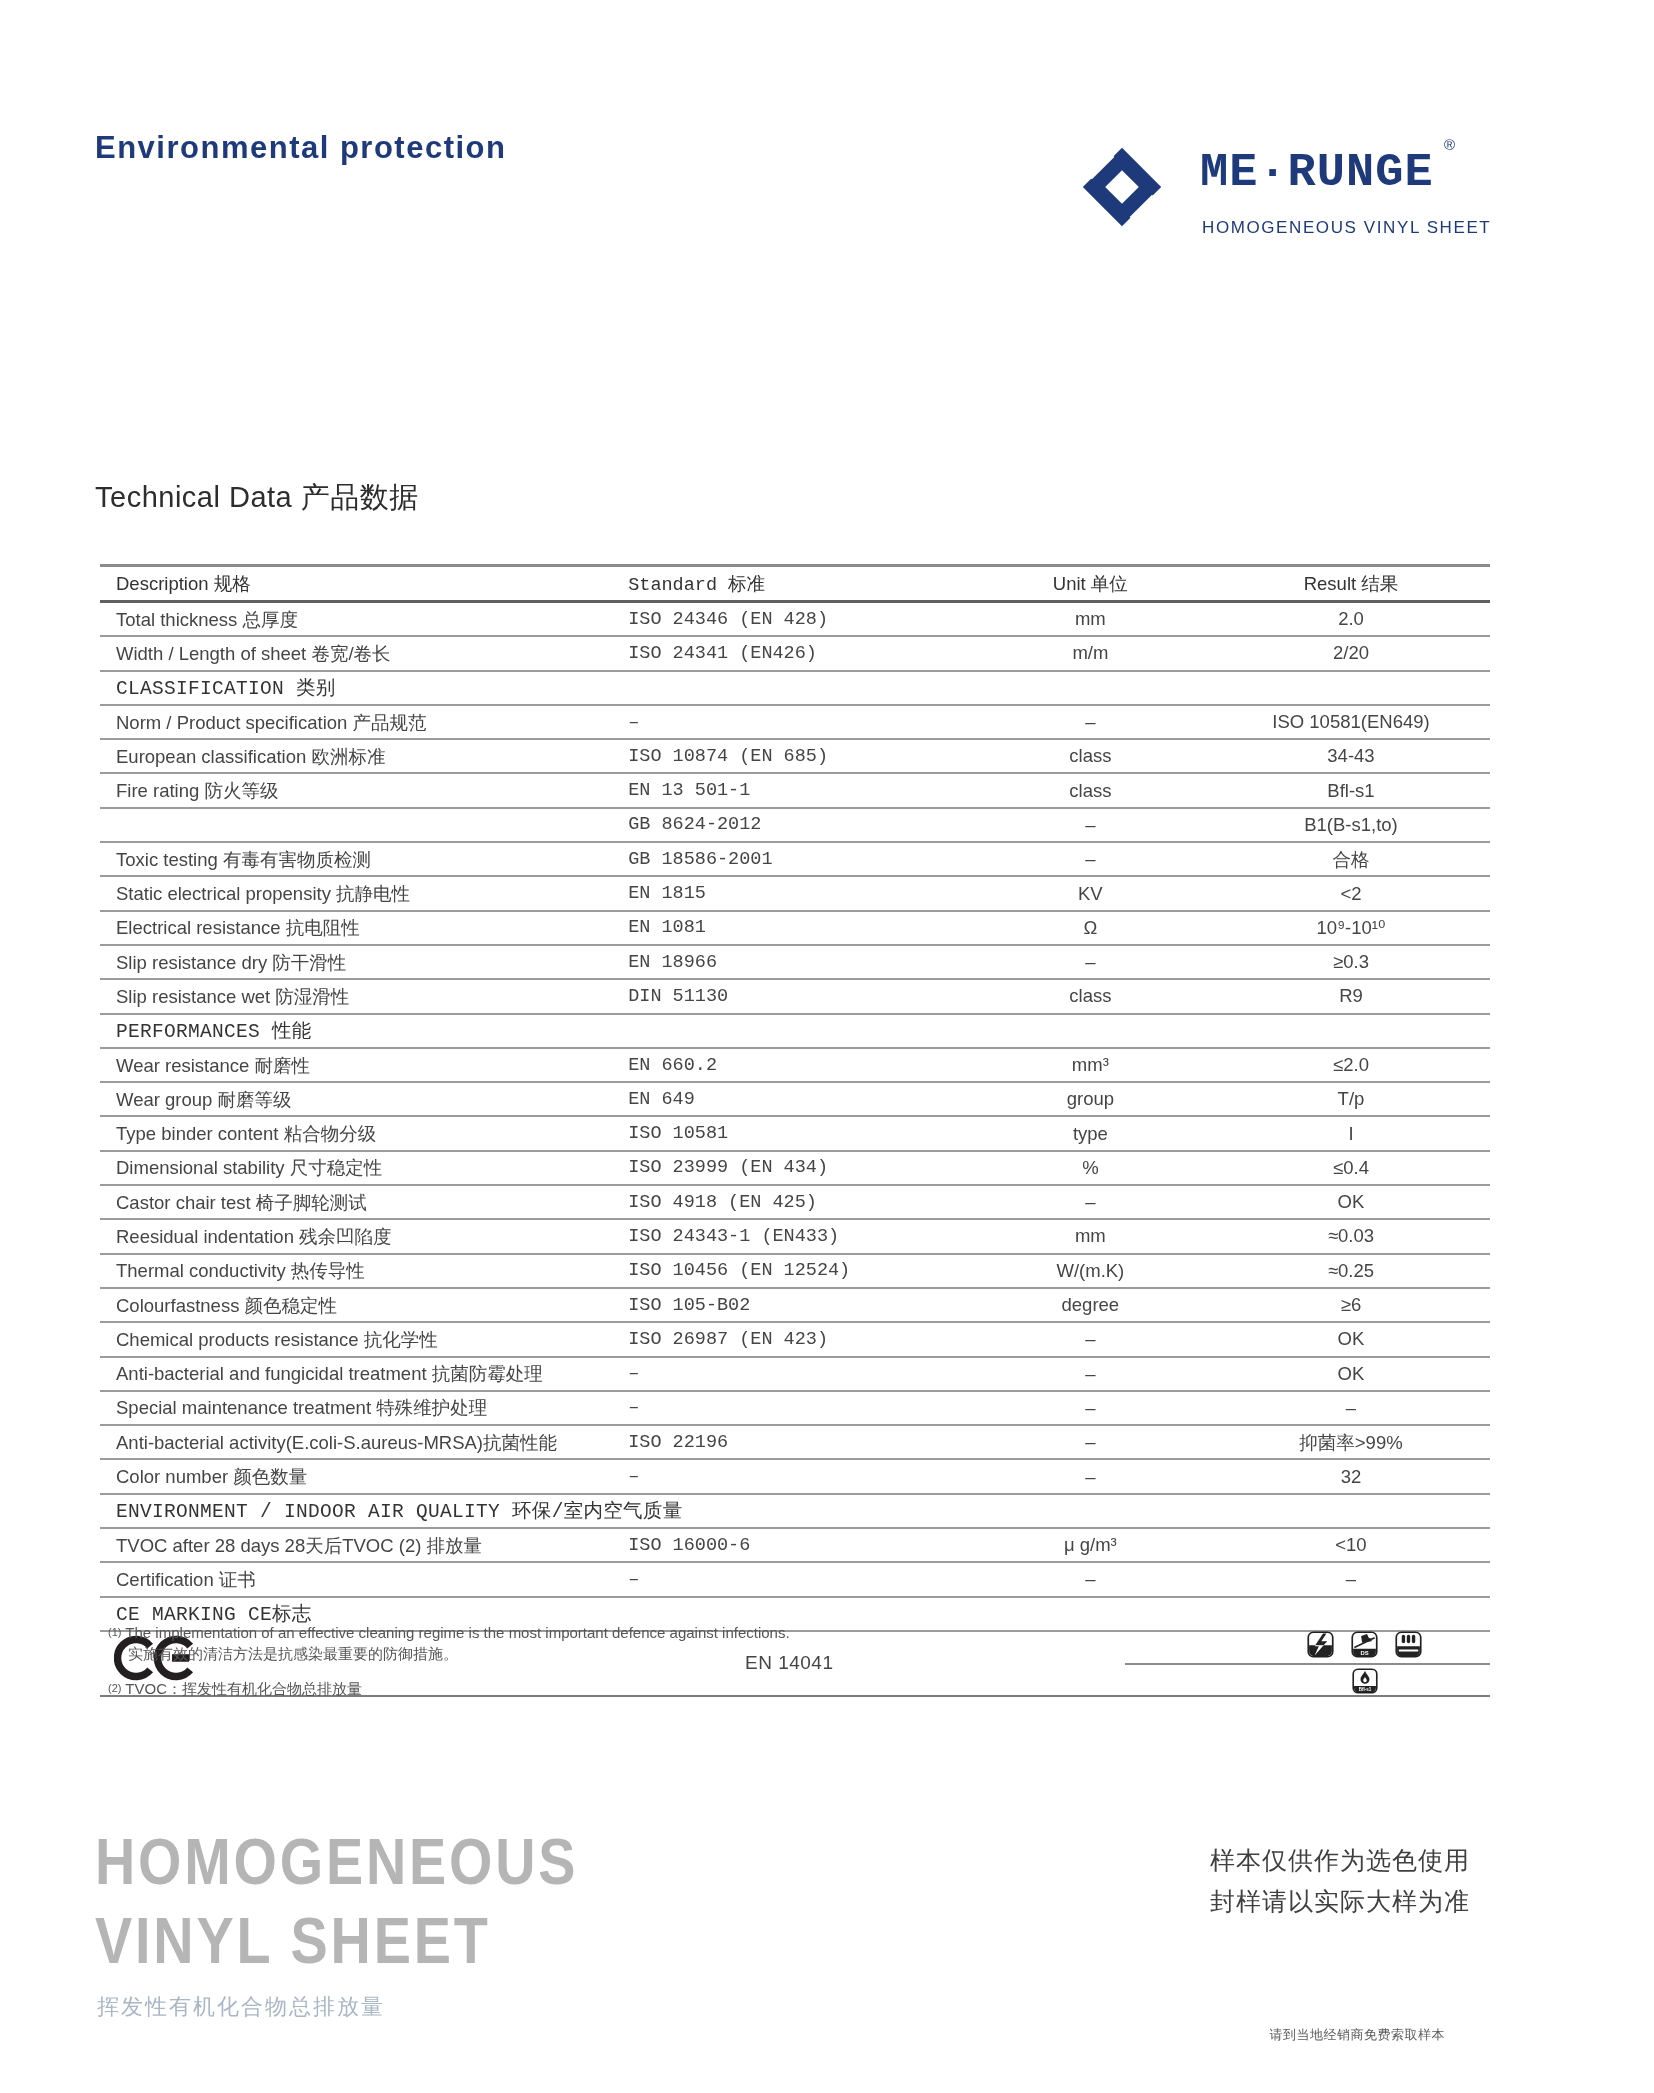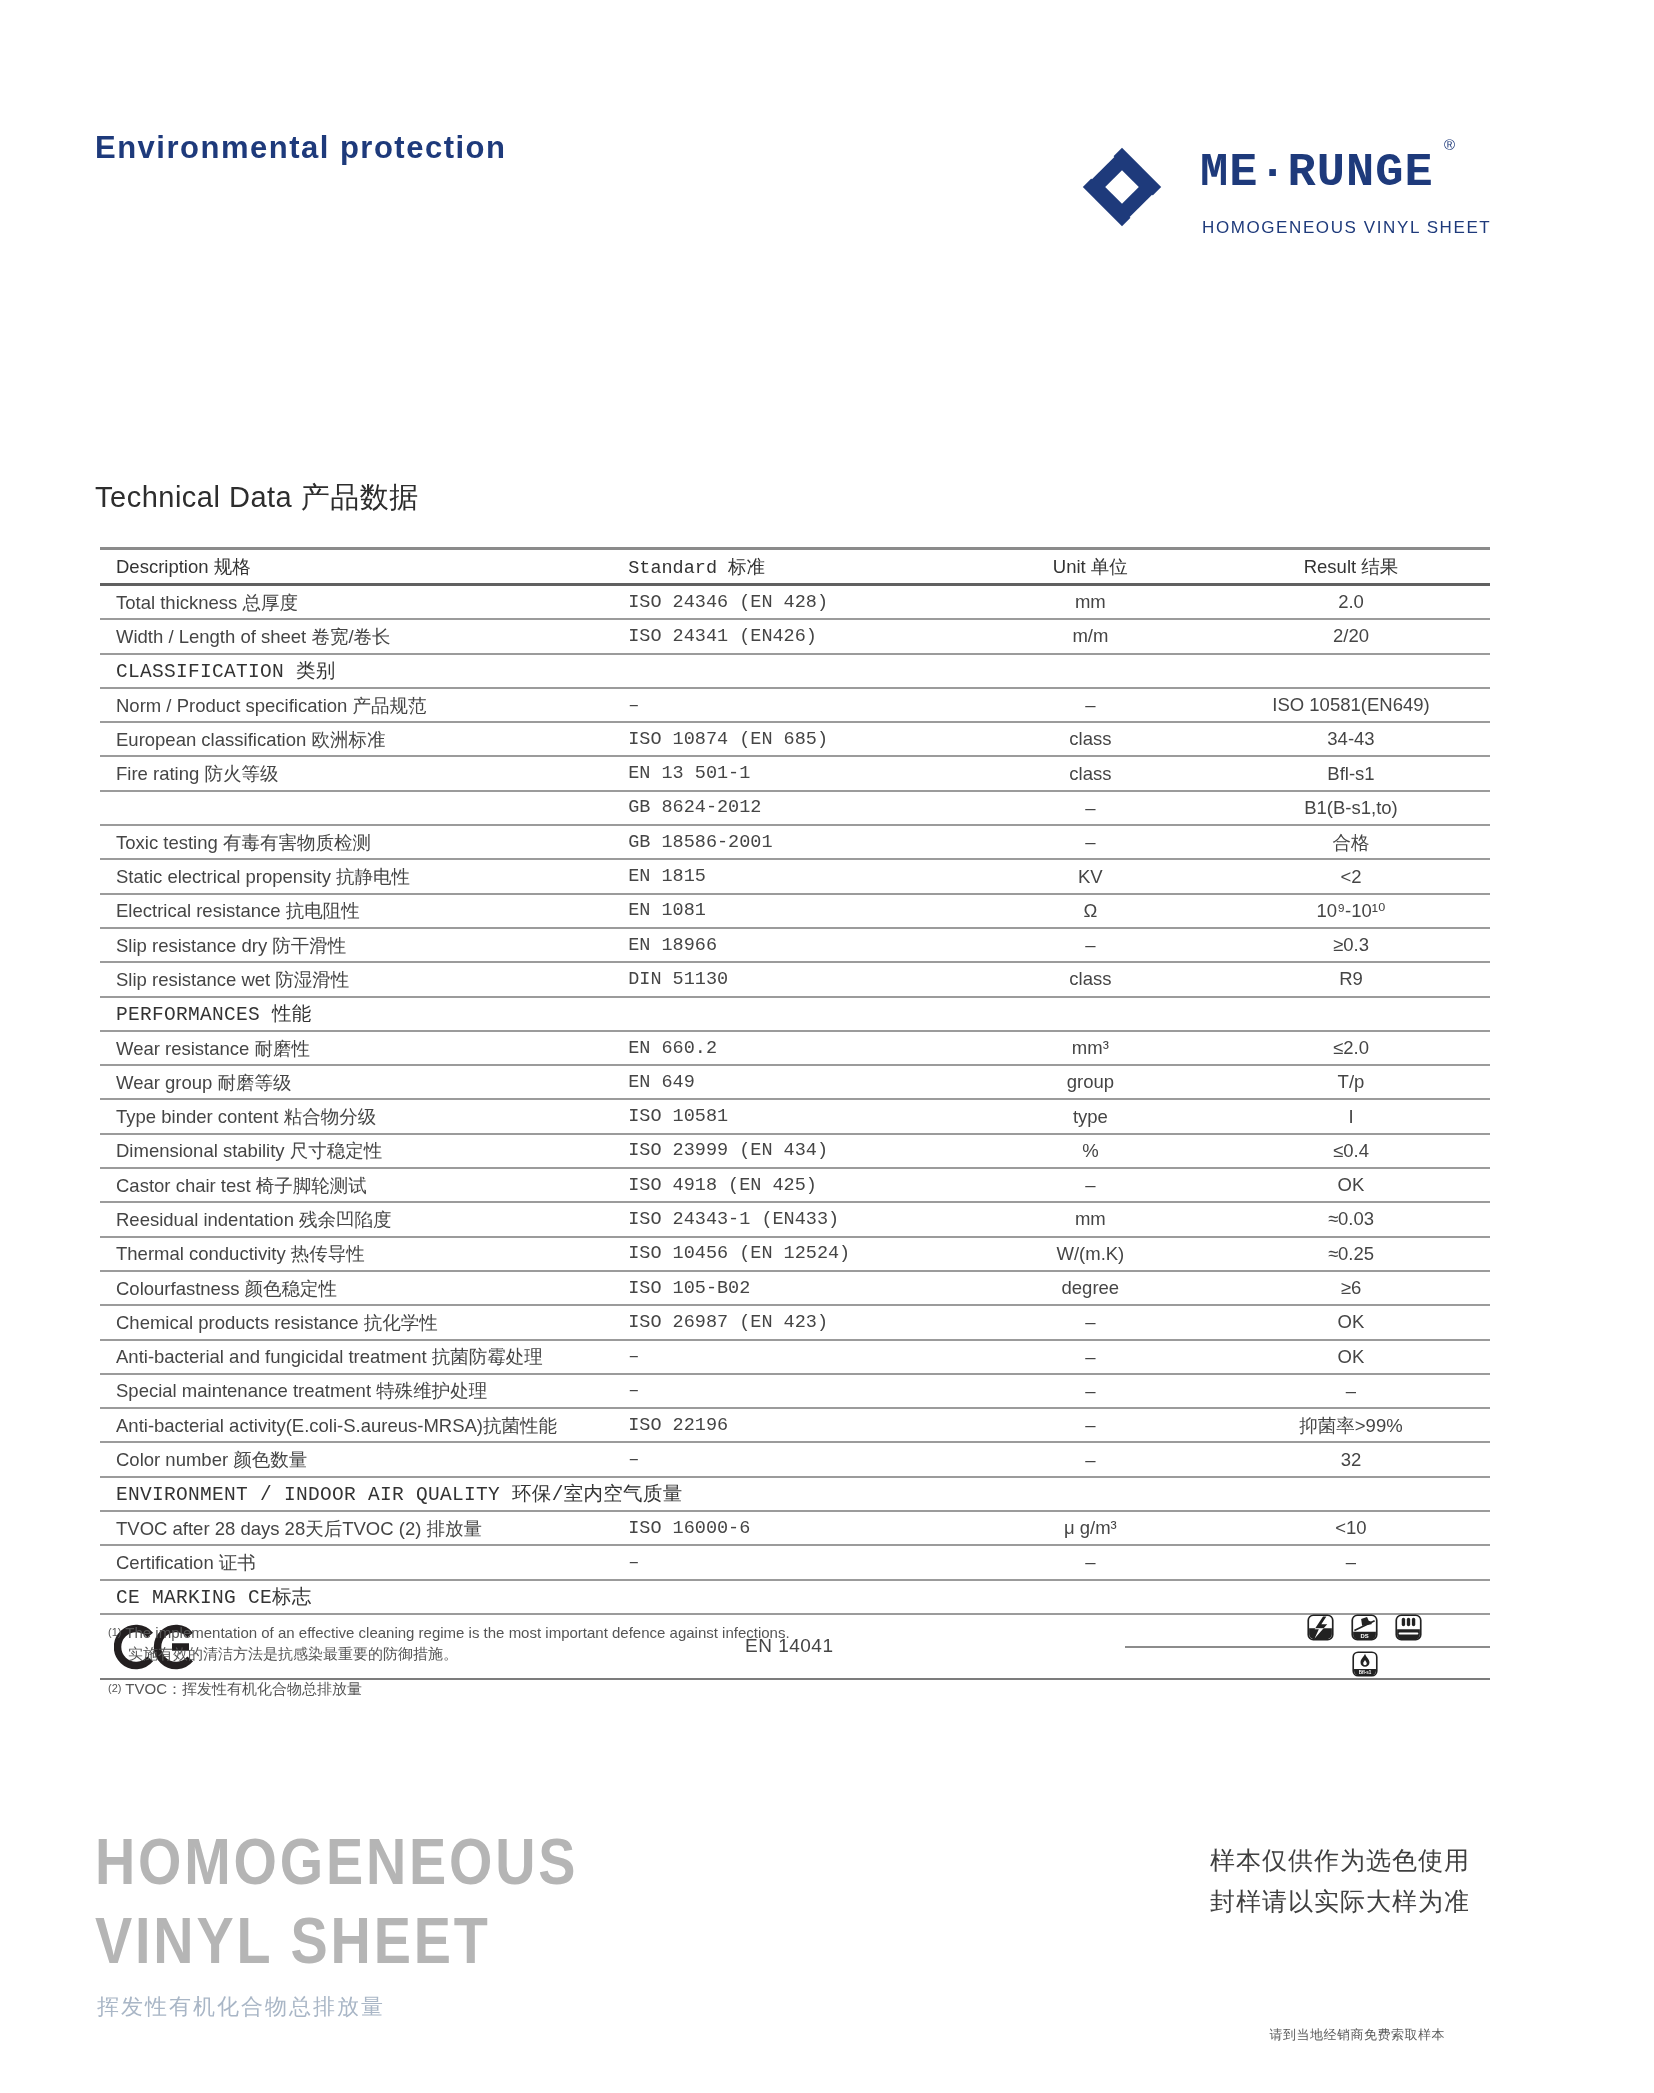--- a/index.html
+++ b/index.html
@@ -28,35 +28,35 @@
     position:absolute;left:120px;top:78px;
     font-size:17px;font-weight:500;color:#1e3a7b;letter-spacing:1.6px;white-space:nowrap;
   }
   
   .section-title{
     position:absolute;left:95px;top:478px;
     font-size:29px;color:#2d2d2d;letter-spacing:.5px;
   }
   
   .tech-table{
-    position:absolute;left:100px;top:547px;width:1390px;
+    position:absolute;left:100px;top:564px;width:1390px;
     border-top:3px solid #8b8b8b;
     font-size:18.5px;color:#454545;
   }
   .trow{display:flex;align-items:center;height:32.3px;border-bottom:2px solid #9b9b9b;}
   .trow.head{height:33px;border-bottom:3px solid #606060;color:#333;font-weight:500;}
   .trow.section{font-size:19.5px;color:#333;letter-spacing:.3px;}
   .c-desc{width:38%;padding-left:16px;box-sizing:border-box;text-align:left;white-space:nowrap;}
   .c-std{width:24.5%;text-align:left;white-space:nowrap;font-family:Liberation Mono, monospace;}
   .c-unit{width:17.5%;text-align:center;white-space:nowrap;}
   .c-res{width:20%;text-align:center;white-space:nowrap;}
   .c-section{width:100%;padding-left:16px;box-sizing:border-box;white-space:nowrap;font-family:Liberation Mono, monospace;}
   
   .ce-row{
-    display:flex;align-items:flex-end;height:63px;position:relative;
+    display:flex;align-items:flex-start;height:63px;position:relative;
     border-bottom:2.5px solid #7c7c7c;
   }
   .ce-mark{margin-left:14px;}
   .ce-standard{
     position:absolute;left:645px;top:20px;font-size:19px;color:#454545;letter-spacing:.5px;
   }
   .ce-icons{
     position:absolute;right:0;top:2px;width:365px;height:60px;
   }
   .ce-icons .icons-top{

